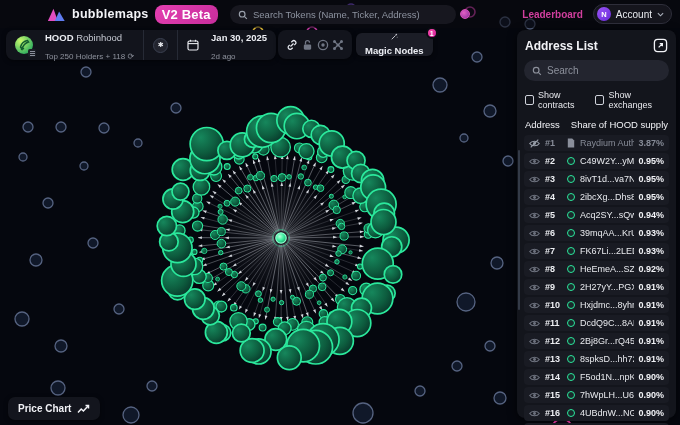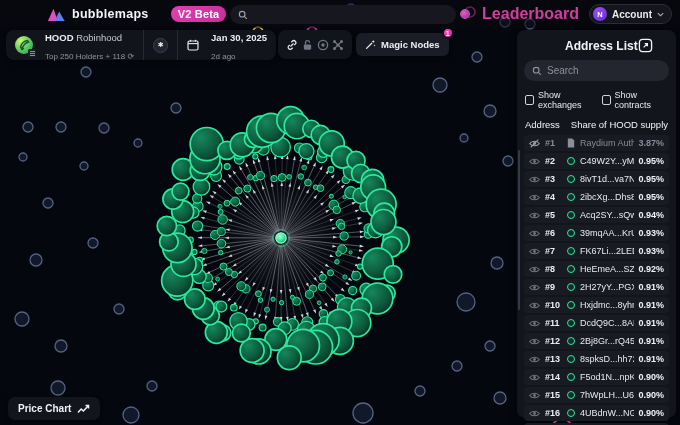--- a/index.html
+++ b/index.html
@@ -6,34 +6,34 @@
   html,body { width:680px; height:425px; overflow:hidden; background:#05070e;
     font-family:"Liberation Sans", sans-serif; }
   .page { position:relative; width:680px; height:425px; background:#05070e; overflow:hidden; }
   svg.map { position:absolute; inset:0; z-index:1; }
 
   
   .topbar { position:absolute; top:0; left:0; width:680px; height:28px; z-index:6;
     display:flex; align-items:center; background:rgba(9,9,14,0.55);padding-left:37px; }
   .logo-wrap { display:flex; align-items:center; gap:6px; margin-left:10px; }
   .logo-text { color:#f2f3f7; font-size:12.5px; font-weight:700; letter-spacing:0.3px; }
-  .beta-badge { background:linear-gradient(135deg,#e43fb0,#c72d9c); color:#fff; font-size:11px;
-    font-weight:700; padding:2px 7px; border-radius:8px; letter-spacing:0.2px;margin-left:16px; }
+  .beta-badge { background:linear-gradient(135deg,#e43fb0,#c72d9c); color:#fff; font-size:13px;
+    font-weight:700; padding:2px 7px; border-radius:8px; letter-spacing:0.2px; }
   .search-pill { position:absolute; left:230px; top:5px; width:226px; height:19px;
     background:#17171f; border-radius:10px; display:flex; align-items:center; gap:5px; padding:0 8px; }
   .search-pill .ph { color:#8d93a0; font-size:9.5px; }
   .search-dot { position:absolute; right:-14px; top:4px; width:10px; height:10px; border-radius:50%;
     background:radial-gradient(circle at 35% 35%, #e560c4, #8a2f9e); border:1px solid #d64fb6; }
   .top-right { position:absolute; right:8px; top:4px; display:flex; align-items:center; gap:10px; }
-  .leaderboard { color:#d13f9e; font-size:16px; font-weight:700; cursor:pointer; }
+  .leaderboard { color:#d13f9e; font-size:10px; font-weight:700; cursor:pointer; }
   .account-pill { display:flex; align-items:center; gap:5px; background:#15151d; border:1px solid #2e2e3a;
     border-radius:10px; height:20px; padding:0 7px 0 3px; cursor:pointer; }
   .avatar { width:14px; height:14px; border-radius:50%; background:linear-gradient(135deg,#9a54f8,#6a2bd8);
     color:#fff; font-size:7.5px; font-weight:700; display:flex; align-items:center; justify-content:center; }
-  .account-label { color:#e8eaef; font-size:10px; font-weight:700; }
+  .account-label { color:#e8eaef; font-size:10px; font-weight:400; }
 
   
   .toolbar-card { position:absolute; left:6px; top:30px; height:30px; z-index:5; display:flex;
     align-items:center; background:#12141c; border-radius:8px; box-shadow:0 1px 4px rgba(0,0,0,.5); }
   .tb-group { display:flex; align-items:center; gap:12px; padding:0 9px; height:100%; cursor:pointer; }
   .tb-divider { width:1px; height:30px; background:#262a35; }
   .token-icon { position:relative; width:18px; height:18px; border-radius:50%;
     background:radial-gradient(circle at 32% 28%, #c9f96d, #3db460 70%, #1f7e44); }
   .token-icon svg { position:absolute; inset:2px; }
   .chain-badge { position:absolute; right:-3px; bottom:-3px; width:8px; height:8px; background:#1b1e26;
@@ -43,36 +43,36 @@
   .tb-title b { font-weight:700; }
   .tb-title .thin { color:#c7cad3; font-weight:400; }
   .tb-sub { font-size:8px; color:#8d919c; line-height:10px; white-space:nowrap; }
   .alltokens-icon { width:15px; height:15px; border-radius:50%; background:#22242e; border:1px solid #3a4050;
     color:#e8eaef; font-size:7px; display:flex; align-items:center; justify-content:center; }
   .icons-pill { position:absolute; left:278px; top:30px; width:74px; height:29px; z-index:5;
     background:#12141c; border-radius:8px; display:flex; align-items:center; justify-content:space-around;
     padding:0 6px; box-shadow:0 1px 4px rgba(0,0,0,.5); }
   .icons-pill .ic { width:12px; height:12px; display:flex; align-items:center; justify-content:center; cursor:pointer; }
   .magic-btn { position:absolute; left:356px; top:33px; height:23px; z-index:5; display:flex; align-items:center;
-    gap:5px; background:#1b1d26; border-radius:6px; padding:0 9px; cursor:pointer; box-shadow:0 1px 4px rgba(0,0,0,.5); }
+    gap:5px; background:#1b1d26; border-radius:6px; padding:0 9px; cursor:pointer; box-shadow:0 1px 4px rgba(0,0,0,.5);flex-direction:column; }
   .magic-label { color:#eceef3; font-size:9.5px; font-weight:600; white-space:nowrap; }
   .magic-badge { position:absolute; right:-5px; top:-6px; width:12px; height:12px; border-radius:50%;
     background:linear-gradient(135deg,#ff4fae,#d6219e); border:2px solid #0a0c13; color:#fff; font-size:7px;
     font-weight:700; display:flex; align-items:center; justify-content:center; }
 
   
   .price-chart { position:absolute; left:8px; top:397px; height:23px; z-index:5; display:flex; align-items:center;
     gap:6px; background:#13151d; border-radius:7px; padding:0 10px; cursor:pointer; box-shadow:0 1px 4px rgba(0,0,0,.5); }
   .price-chart span { color:#f0f1f5; font-size:10px; font-weight:700; }
 
   
   .panel { position:absolute; left:517px; top:30px; width:159px; height:388px; z-index:7;
     background:#13151c; border-radius:8px; padding:6px 7px; box-shadow:0 2px 10px rgba(0,0,0,.6); }
   .panel-scroll { position:absolute; left:1px; top:120px; width:2px; height:160px; background:#3c4352; border-radius:2px; opacity:.8; }
-  .panel-head { display:flex; align-items:center; justify-content:flex-start; padding:2px 1px 0 1px;margin-left:40px; }
+  .panel-head { display:flex; align-items:center; justify-content:space-between; padding:2px 1px 0 1px; }
   .panel-title { color:#f2f3f7; font-size:12px; font-weight:700; }
   .panel-search { margin-top:7px; height:21px; background:#23252f; border-radius:11px; display:flex;
     align-items:center; gap:5px; padding:0 8px; }
   .panel-search .ph { color:#8d919c; font-size:10px; }
   .cbx-row { display:flex; align-items:center; gap:4px; margin-top:9px; justify-content:space-between; padding:0 1px; }
   .cbx-item { display:flex; align-items:center; gap:4px; cursor:pointer; }
   .cbx { width:10px; height:10px; border:1.4px solid #cfd2da; border-radius:2px; background:transparent; }
   .cbx-label { color:#e8e9ee; font-size:9px; }
   .cols { display:flex; justify-content:space-between; margin-top:9px; padding:0 1px 5px 1px; }
   .cols span { color:#f2f3f7; font-size:9.5px; font-weight:400; }
@@ -513,20 +513,21 @@
         <path d="M9 17 L14 6 L20.5 17 Z" fill="#5f7cf0"></path>
       </svg>
       <span class="logo-text">bubblemaps</span>
       <span class="beta-badge">V2 Beta</span>
     </div>
     <div class="search-pill">
       <svg width="10" height="10" viewBox="0 0 12 12">
         <circle cx="5" cy="5" r="3.4" fill="none" stroke="#9aa0ab" stroke-width="1.4"></circle>
         <line x1="7.6" y1="7.6" x2="10.6" y2="10.6" stroke="#9aa0ab" stroke-width="1.4"></line>
       </svg>
+      <span class="ph">Search Tokens (Name, Ticker, Address)</span>
       <span class="search-dot"></span>
     </div>
     <div class="top-right">
       <span class="leaderboard">Leaderboard</span>
       <div class="account-pill">
         <span class="avatar">N</span>
         <span class="account-label">Account</span>
         <svg width="7" height="5" viewBox="0 0 8 5">
           <path d="M1 1 L4 4 L7 1" fill="none" stroke="#aab0bc" stroke-width="1.3"></path>
         </svg>
@@ -633,25 +634,25 @@
     <div class="panel-search">
       <svg width="10" height="10" viewBox="0 0 12 12">
         <circle cx="5" cy="5" r="3.4" fill="none" stroke="#8d919c" stroke-width="1.4"></circle>
         <line x1="7.6" y1="7.6" x2="10.6" y2="10.6" stroke="#8d919c" stroke-width="1.4"></line>
       </svg>
       <span class="ph">Search</span>
     </div>
     <div class="cbx-row">
       <span class="cbx-item">
         <span class="cbx"></span>
-        <span class="cbx-label">Show exchanges</span>
+        <span class="cbx-label">Show contracts</span>
       </span>
       <span class="cbx-item">
         <span class="cbx"></span>
-        <span class="cbx-label">Show contracts</span>
+        <span class="cbx-label">Show exchanges</span>
       </span>
     </div>
     <div class="cols">
       <span>Address</span>
       <span>Share of HOOD supply</span>
     </div>
     <div id="address-rows">
         <div class="arow dim">
           <span class="eye">
             <svg width="11" height="9" viewBox="0 0 16 12">

